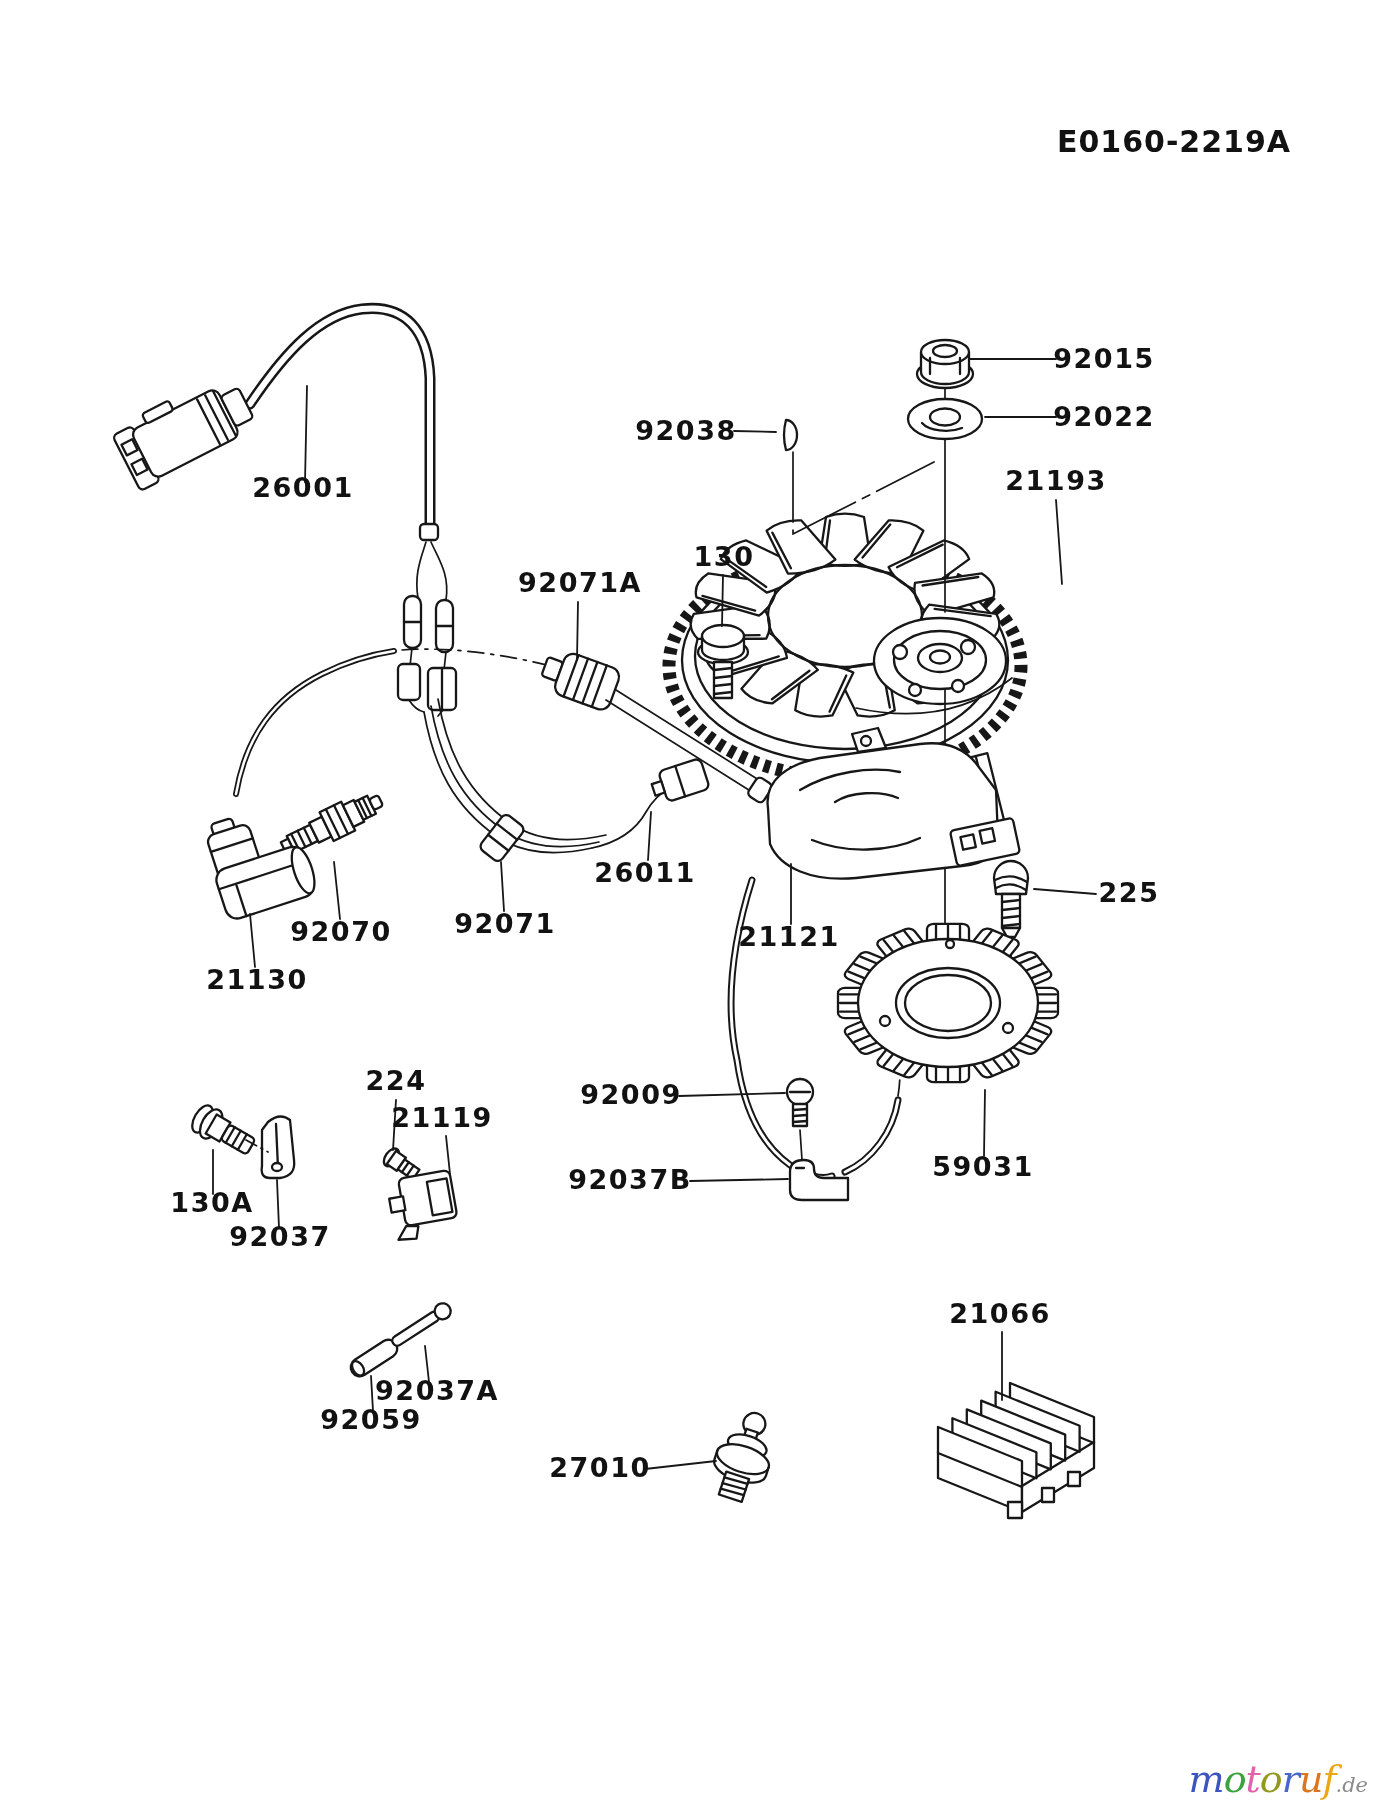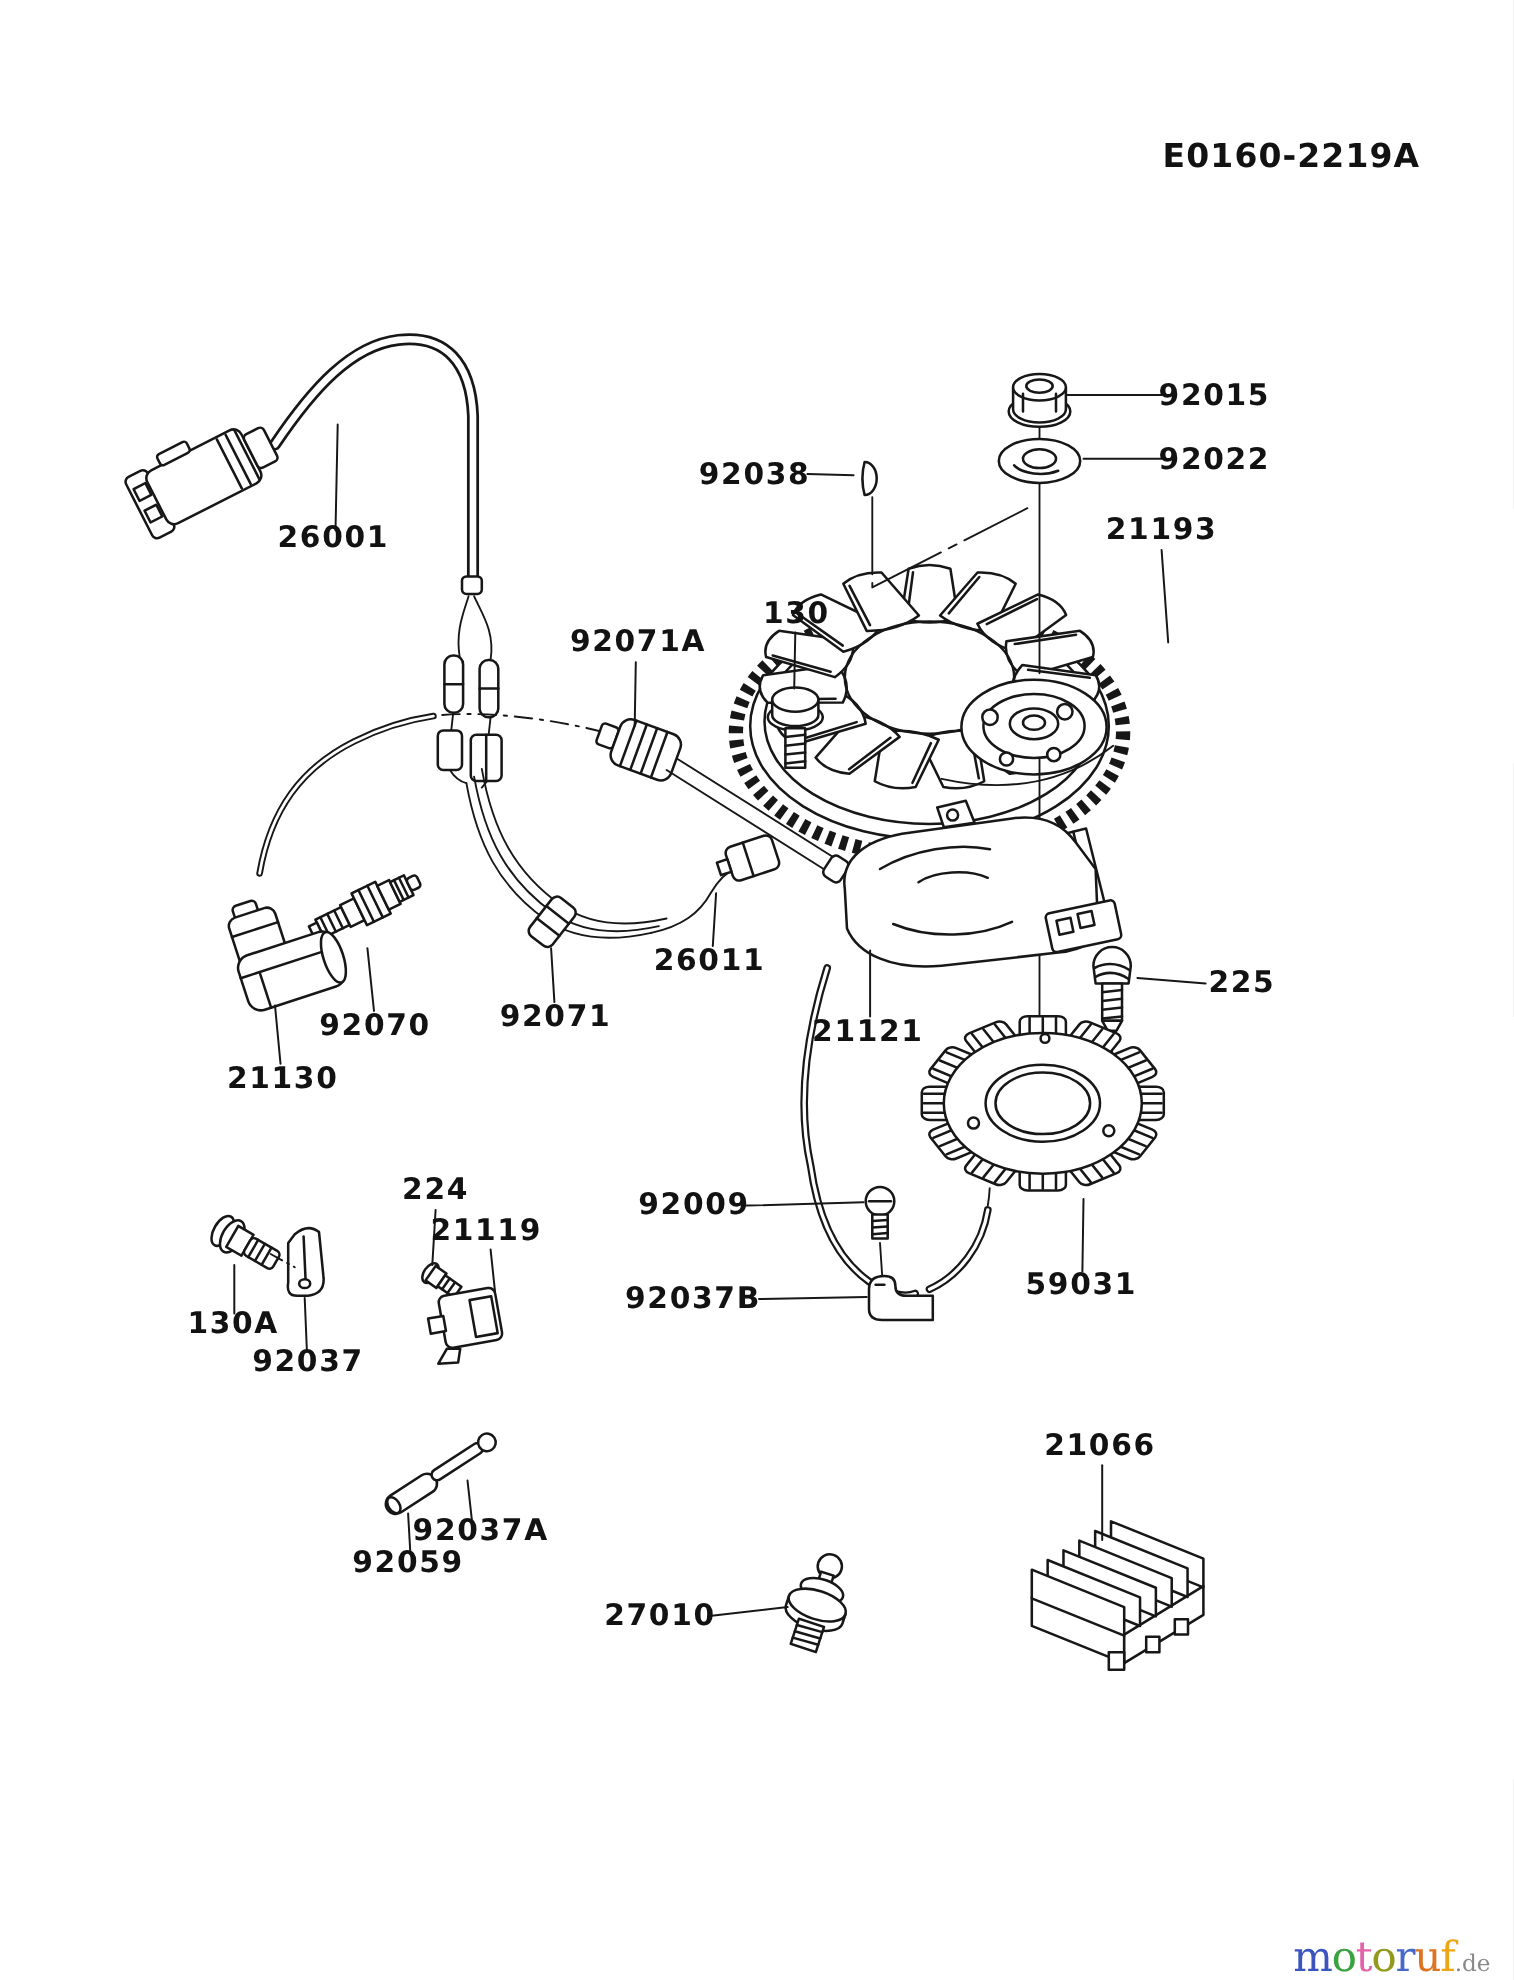--- a/index.html
+++ b/index.html
@@ -7,22 +7,22 @@
         font-family:"DejaVu Sans",sans-serif;}
   svg{position:absolute;left:0;top:0;}
   .ln{fill:none;stroke:#171717;stroke-width:2.3;stroke-linecap:round;stroke-linejoin:round;}
   .thin{fill:none;stroke:#171717;stroke-width:1.7;stroke-linecap:round;}
   .fw{fill:#ffffff;stroke:#171717;stroke-width:2.3;stroke-linejoin:round;}
   .leader{fill:none;stroke:#171717;stroke-width:1.8;stroke-linecap:round;}
   .lbl{font-family:"DejaVu Sans",sans-serif;font-weight:bold;font-size:27px;fill:#121212;
        letter-spacing:1.5px;text-anchor:middle;}
   .code{font-family:"DejaVu Sans",sans-serif;font-weight:bold;font-size:30px;fill:#121212;
        letter-spacing:1px;text-anchor:middle;}
-  .watermark{position:absolute;right:21px;bottom:2px;font-family:"DejaVu Serif",serif;
-       font-size:38px;line-height:1;letter-spacing:-1px;}
+  .watermark{position:absolute;right:8px;bottom:2px;font-family:"DejaVu Serif",serif;
+       font-size:38px;line-height:1;letter-spacing:-1px;font-style:italic;}
   .watermark .suffix{font-size:21px;letter-spacing:0;}
 </style>
 </head>
 <body>
 
 <div class="page">
 <svg width="1376" height="1800" viewBox="0 0 1376 1800">
 
   <defs>
     <g id="vane">

